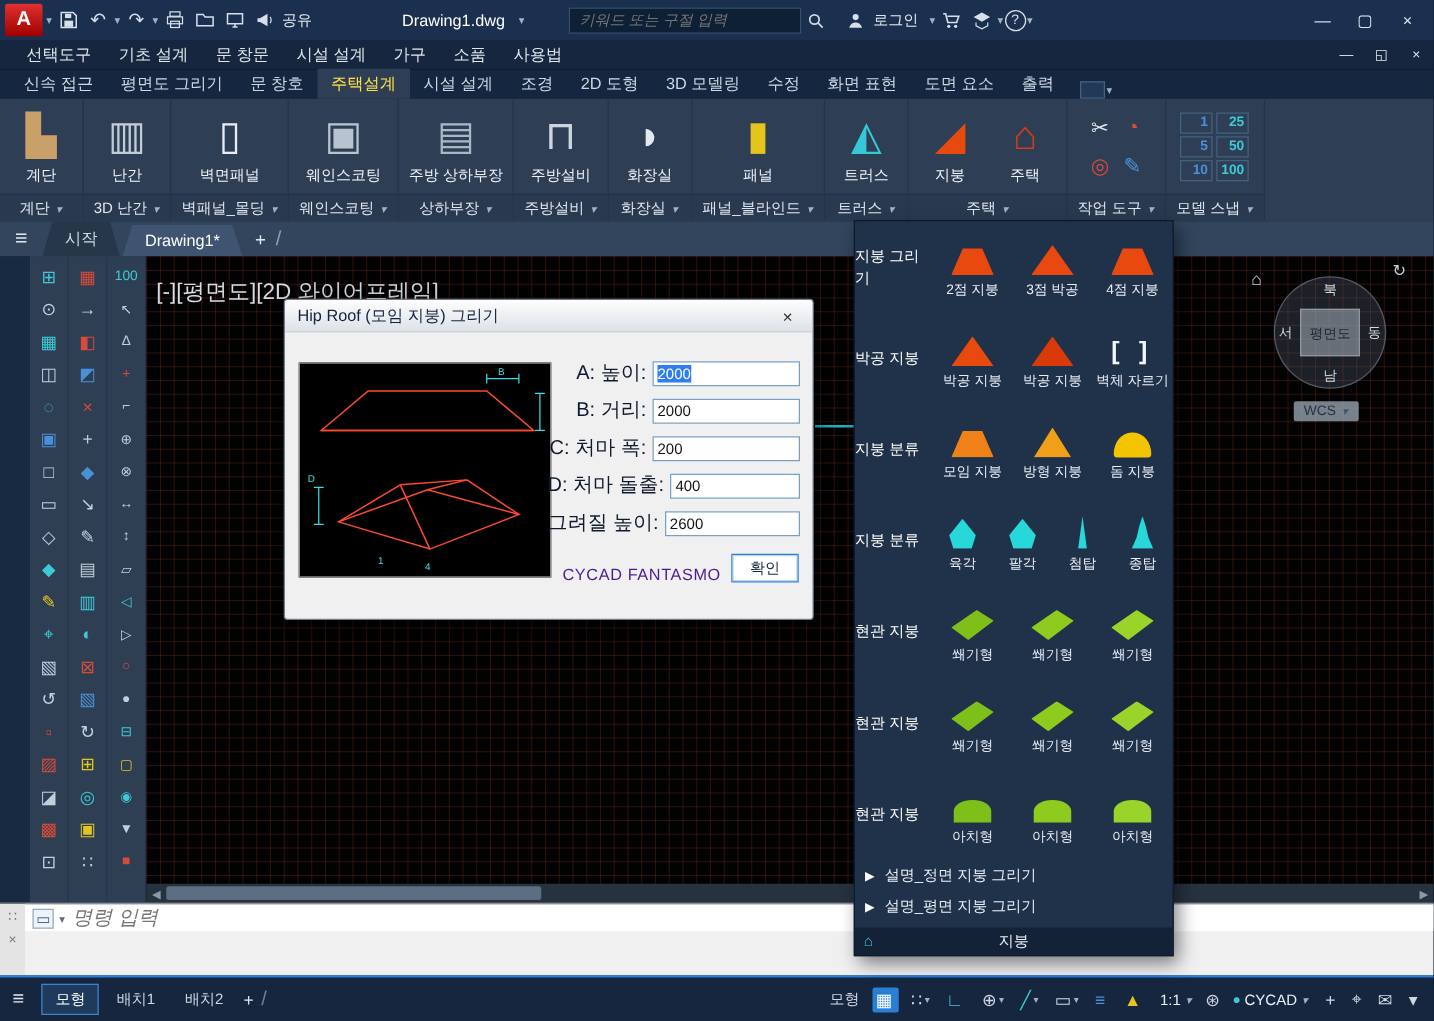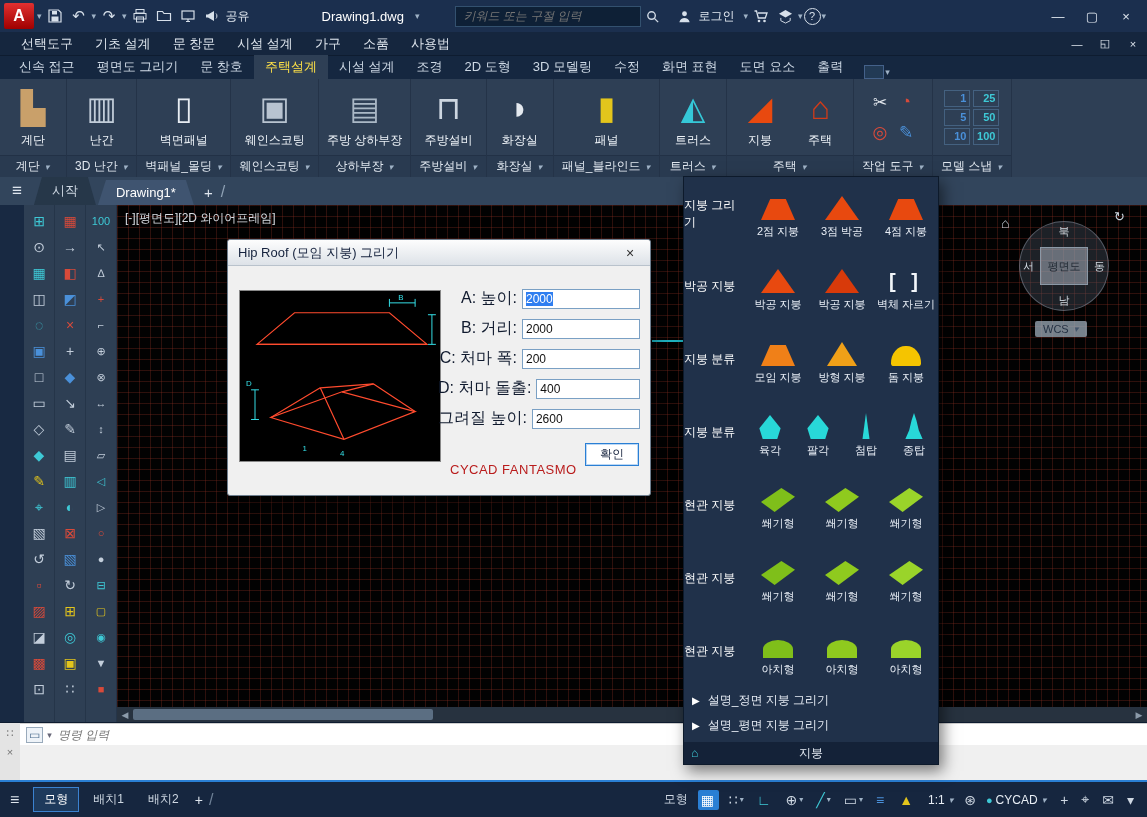--- a/index.html
+++ b/index.html
@@ -70,21 +70,21 @@
   .workspace{top:205px;height:517px;background:#2e3f54;display:flex;}
   .leftedge{width:24px;background:#182942;}
   .toolcol{width:31px;background:#2e3f54;border-right:1px solid #253549;display:flex;flex-direction:column;
            align-items:center;padding-top:3px;}
   .tool{width:26px;height:26px;display:flex;align-items:center;justify-content:center;font-size:14px;}
   .tool i{font-style:normal;font-size:14px;}
   .canvas{flex:1;position:relative;background-color:#020202;
      background-image:linear-gradient(rgba(150,52,38,.30) 1px,transparent 1px),
                       linear-gradient(90deg,rgba(150,52,38,.30) 1px,transparent 1px);
      background-size:11px 11px;overflow:hidden;}
-  .vp-label{position:absolute;left:8px;top:5px;font-size:12px;color:#d8dde3;}
+  .vp-label{position:absolute;left:8px;top:16px;font-size:18px;color:#d8dde3;}
   .teal-line{position:absolute;left:535px;top:135px;width:32px;height:2px;background:#1fb6c4;}
   .hscroll{position:absolute;left:0;right:0;bottom:0;height:15px;background:#27323f;display:flex;align-items:center;}
   .hscroll .arr{color:#8b9aa9;font-size:9px;width:16px;text-align:center;}
   .hthumb{height:11px;width:300px;background:#5b6e82;border-radius:2px;}
 
   
   .viewcube{position:absolute;right:22px;top:4px;width:120px;height:150px;}
   .vc-home{position:absolute;left:-4px;top:6px;color:#c8d2dc;font-size:14px;}
   .vc-orbit{position:absolute;right:0;top:0;color:#c8d2dc;font-size:13px;}
   .vc-ring{position:absolute;left:14px;top:12px;width:90px;height:90px;border-radius:50%;
@@ -102,21 +102,21 @@
 
   
   .cmd{top:722px;height:58px;background:#f0f0f0;border-top:1px solid #0e1c30;display:flex;}
   .cmd-rail{width:20px;background:#e4e4e4;display:flex;flex-direction:column;align-items:center;
             padding-top:4px;gap:6px;color:#777;font-size:11px;}
   .cmd-main{flex:1;display:flex;flex-direction:column;}
   .cmd-line{height:18px;font-size:12px;color:#222;padding:2px 6px 0;}
   .cmd-input{height:22px;background:#fff;border-top:1px solid #cfcfcf;display:flex;align-items:center;padding:0 6px;gap:3px;}
   .cmd-input .cmd-ic{color:#4a6b8c;font-size:12px;border:1px solid #9ab;padding:0 2px;background:#eef3f8;}
   .cmd-input .caret{color:#667;}
-  .cmd-input input{flex:1;border:0;outline:0;font-style:italic;font-size:12px;color:#ef4444;
+  .cmd-input input{flex:1;border:0;outline:0;font-style:italic;font-size:16px;color:#ef4444;
                    font-family:"Liberation Sans",sans-serif;background:transparent;}
 
   
   .statusbar{top:780px;height:37px;background:#16263f;border-top:2px solid var(--accent,#2a7fd4);
              display:flex;align-items:center;padding:0 10px;gap:6px;}
   .sb-burger{font-size:16px;color:#dfe6ee;margin-right:8px;}
   .sb-tab{font-size:12px;color:#cfd8e3;padding:3px 10px;}
   .sb-tab[data-active="true"]{border:1px solid #3b82d0;background:#1e3a5c;color:#fff;}
   .sb-add{color:#dfe6ee;font-size:14px;}
   .sb-slash{color:#6e8096;}
@@ -139,21 +139,21 @@
   .dlg-title .t{font-size:13px;color:#15223d;}
   .dlg-close{margin-left:auto;color:#333;font-size:14px;width:20px;text-align:center;}
   .dlg-body{position:relative;height:230px;}
   .dlg-preview{position:absolute;left:11px;top:24px;width:202px;height:172px;background:#000;border:1px solid #888;}
   .dlg-fields{position:absolute;left:210px;top:22px;width:202px;}
   .fld{display:flex;align-items:center;justify-content:flex-end;margin-bottom:9px;}
   .fld label{font-size:16px;color:#101a2e;margin-right:5px;white-space:nowrap;}
   .fld .inp{width:118px;height:20px;background:#fff;border:1px solid #7aa0c4;font-size:12px;color:#111;
             display:flex;align-items:center;padding:0 3px;}
   .fld .inp[data-selected="true"] span{background:#2f7ef0;color:#fff;}
-  .dlg-brand{position:absolute;left:222px;top:196px;font-size:13px;color:#b91c1c;letter-spacing:.5px;}
+  .dlg-brand{position:absolute;left:222px;top:186px;font-size:13px;color:#4c1d95;letter-spacing:.5px;}
   .dlg-ok{position:absolute;left:357px;top:177px;width:54px;height:23px;background:#fff;
           border:1px solid #2a7fd4;box-shadow:inset 0 0 0 1px #bcd8f5;font-size:12px;color:#15223d;
           font-family:"Liberation Sans",sans-serif;}
 
   
   .roofmenu{position:absolute;left:683px;top:176px;width:256px;height:589px;background:#20314a;
             border:1px solid #0d1a2b;box-shadow:4px 6px 14px rgba(0,0,0,.5);z-index:30;
             display:flex;flex-direction:column;}
   .rm-row{display:flex;align-items:center;height:73px;flex:none;}
   .rm-label{width:62px;flex:none;font-size:12px;color:#fff;padding-left:0;}

